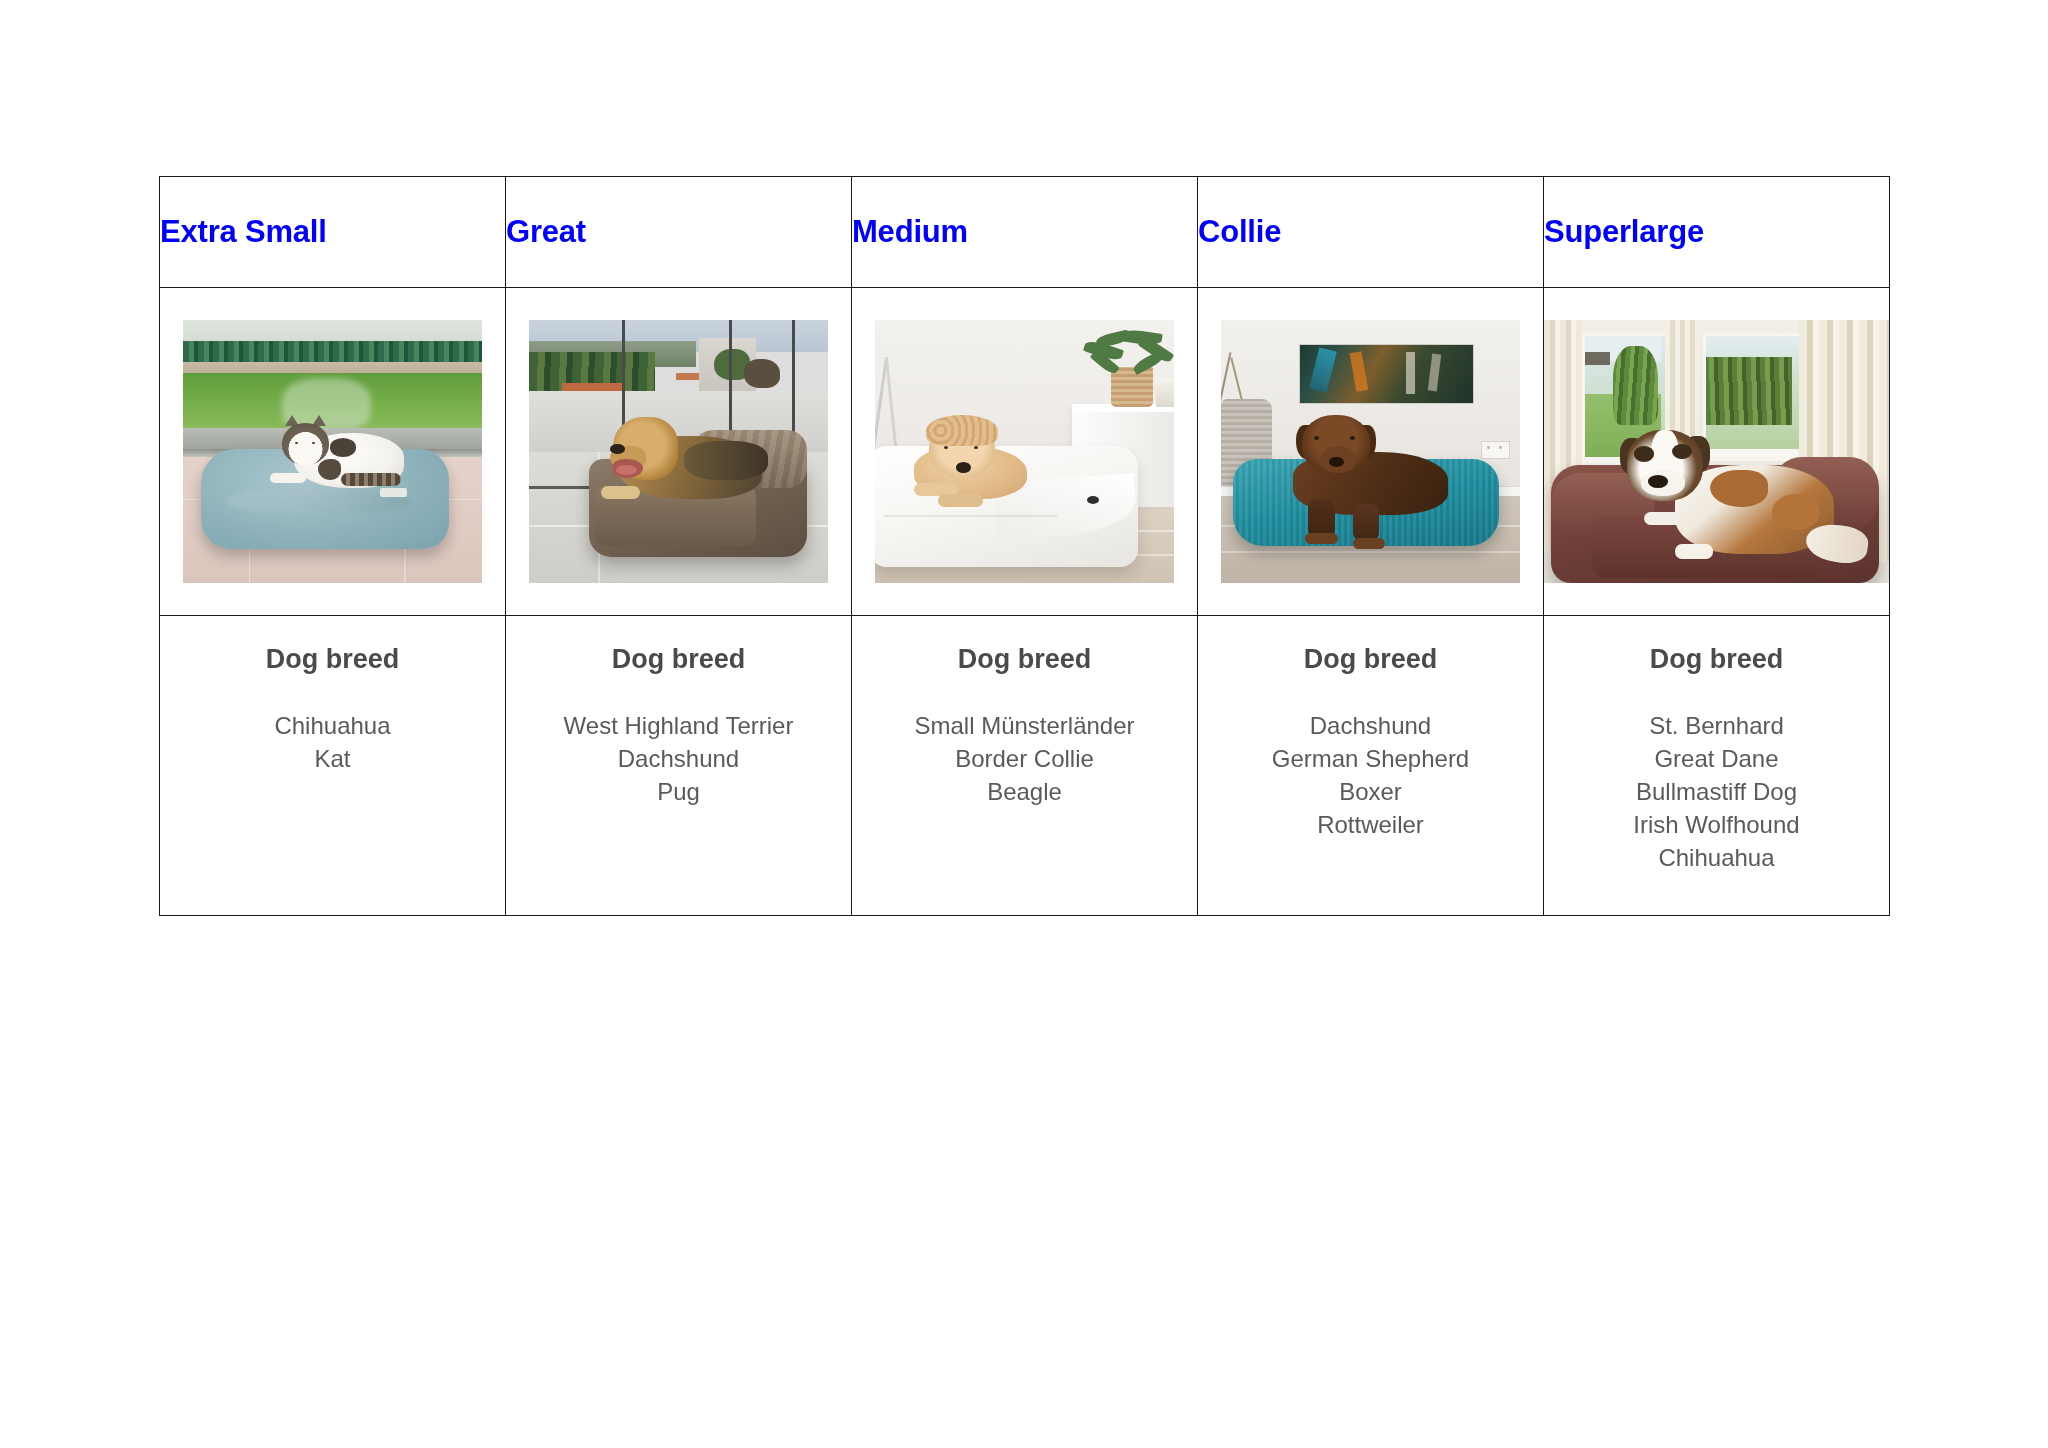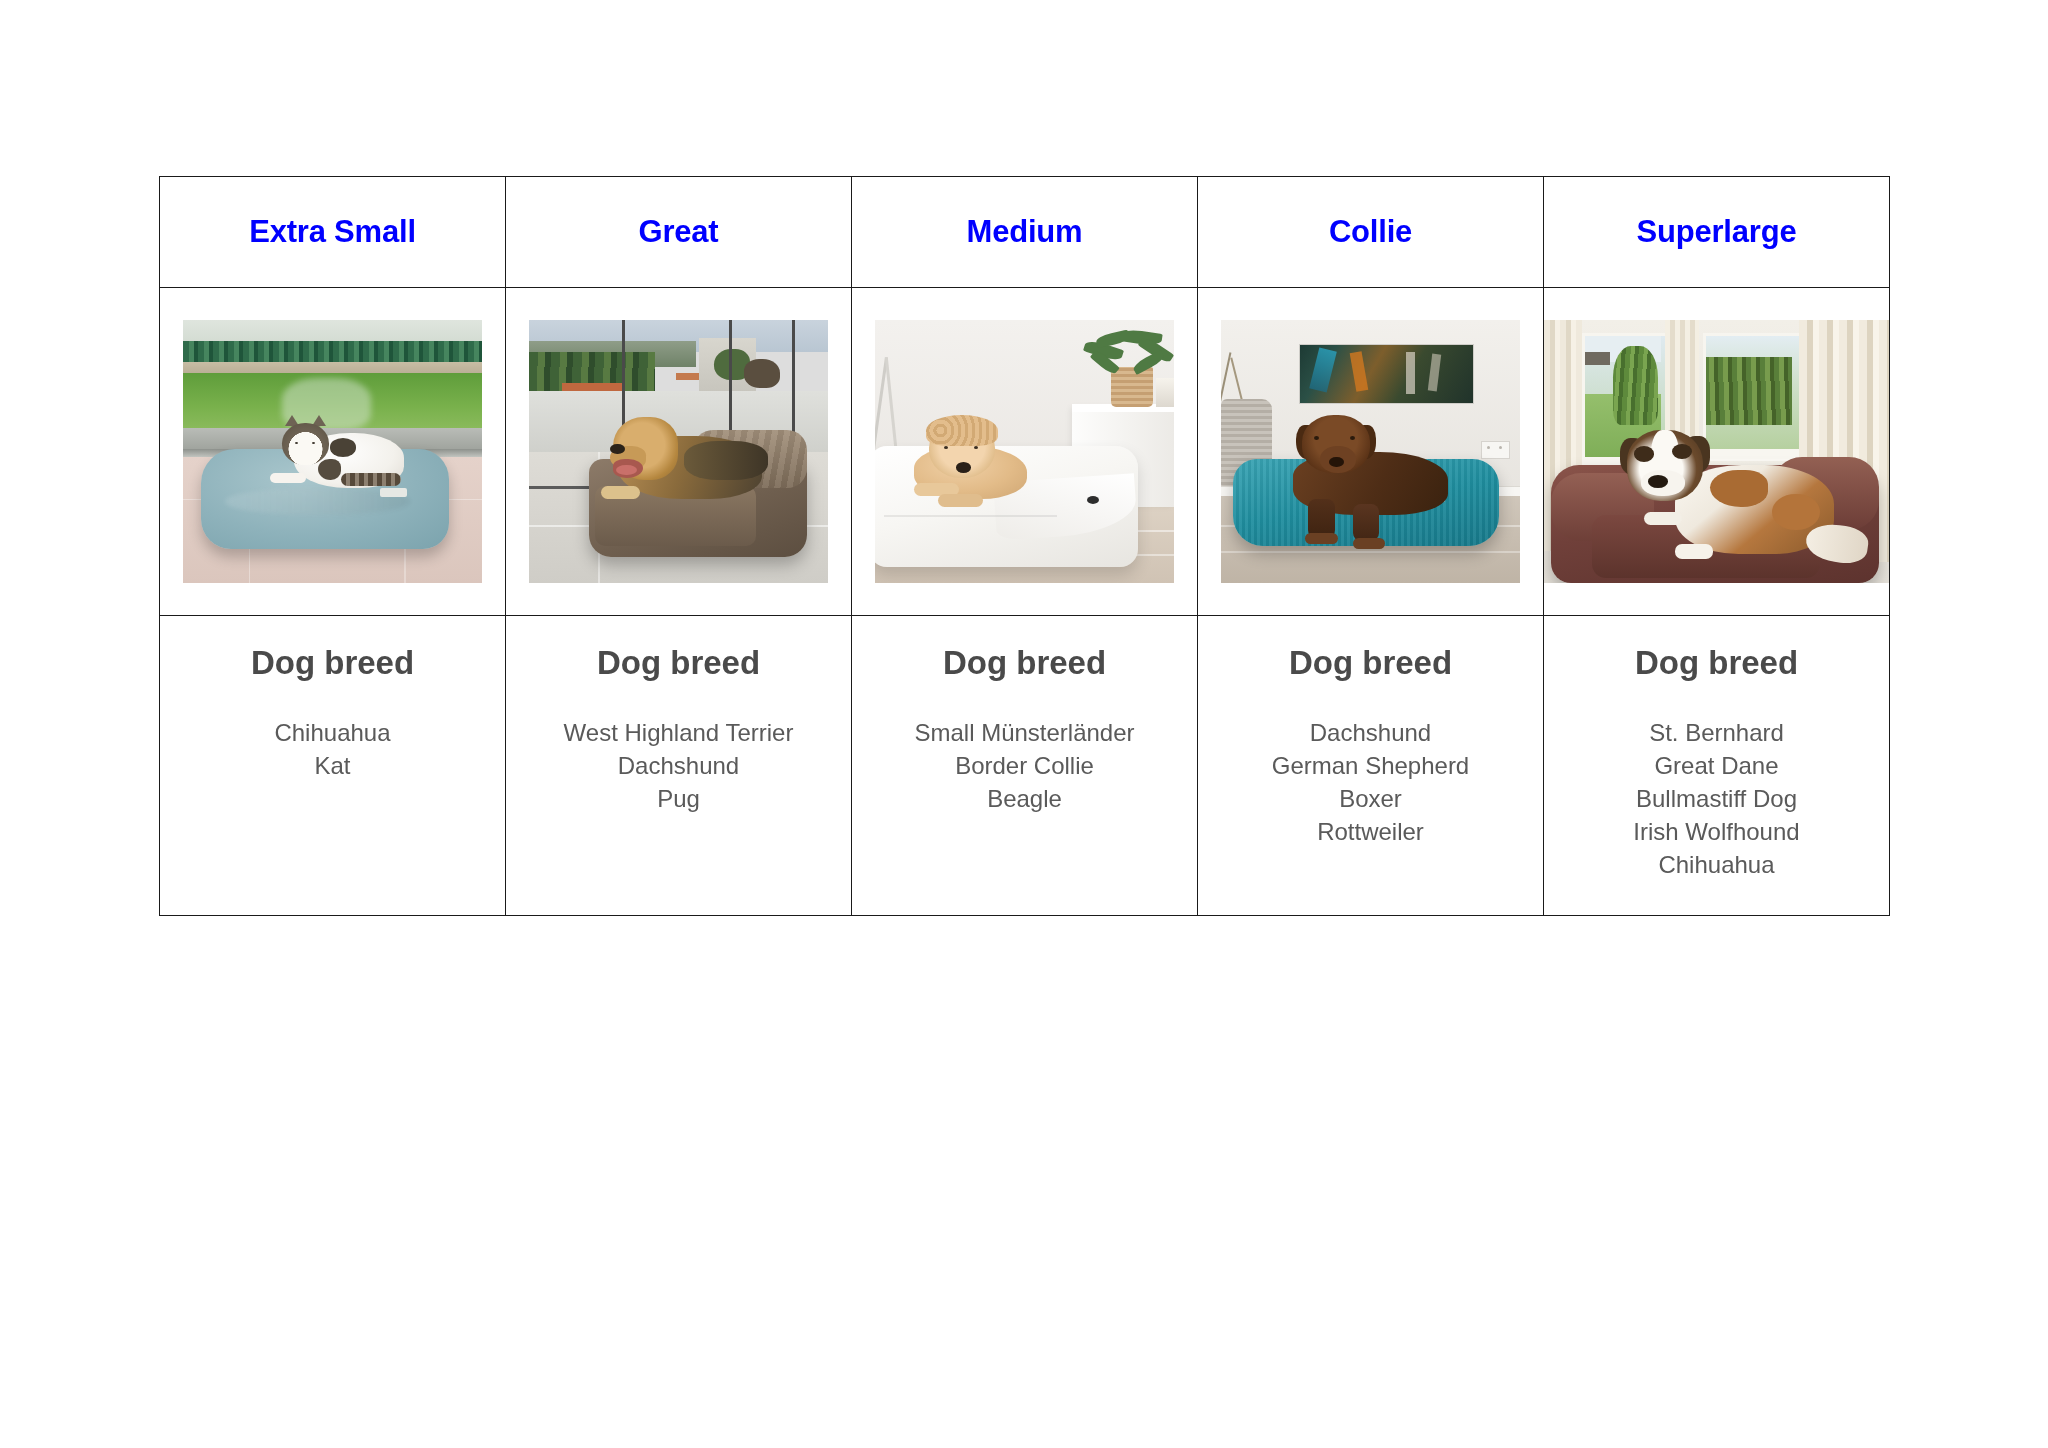--- a/index.html
+++ b/index.html
@@ -35,21 +35,21 @@
   table.size-table td {
     border: 1.6px solid #1a1a1a;
     padding: 0;
     vertical-align: top;
     background: #fff;
   }
 
   
   .hdr-row td { height: 110px; }
   .hdr-cell {
-    text-align: center;
+    text-align: left;
     color: #0000ff;
     font-weight: bold;
     font-size: 31px;
     letter-spacing: -0.2px;
     line-height: 110px;
     font-family: "Liberation Sans", sans-serif;
     white-space: nowrap;
   }
 
   
@@ -80,21 +80,21 @@
 
   
   .breed-row td { height: 299px; }
   .breed-cell {
     padding-top: 28px;
     text-align: center;
     color: #555555;
   }
   .breed-title {
     font-weight: bold;
-    font-size: 33px;
+    font-size: 27px;
     color: #4a4a4a;
     margin-bottom: 34px;
   }
   .breed-list {
     font-size: 24px;
     line-height: 33px;
     color: #5a5a5a;
   }
   .breed-list div { white-space: nowrap; }
 

